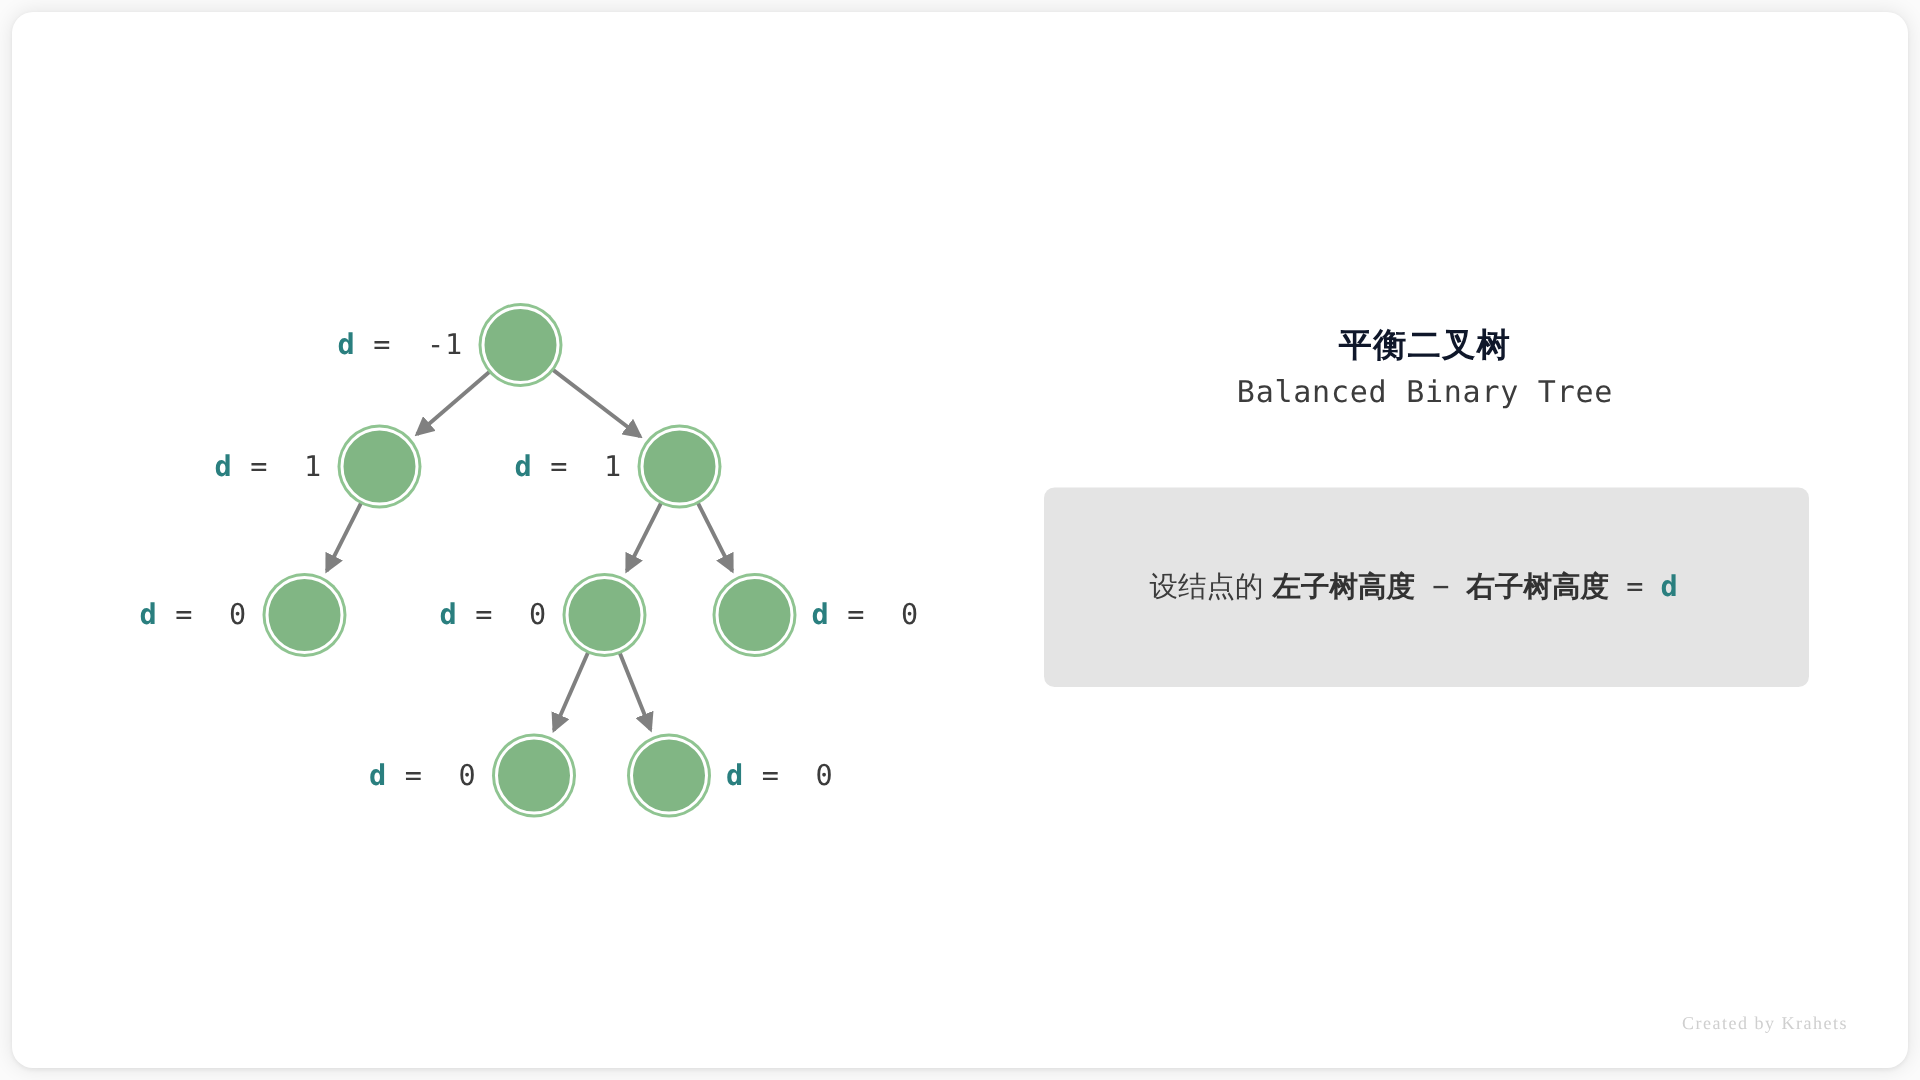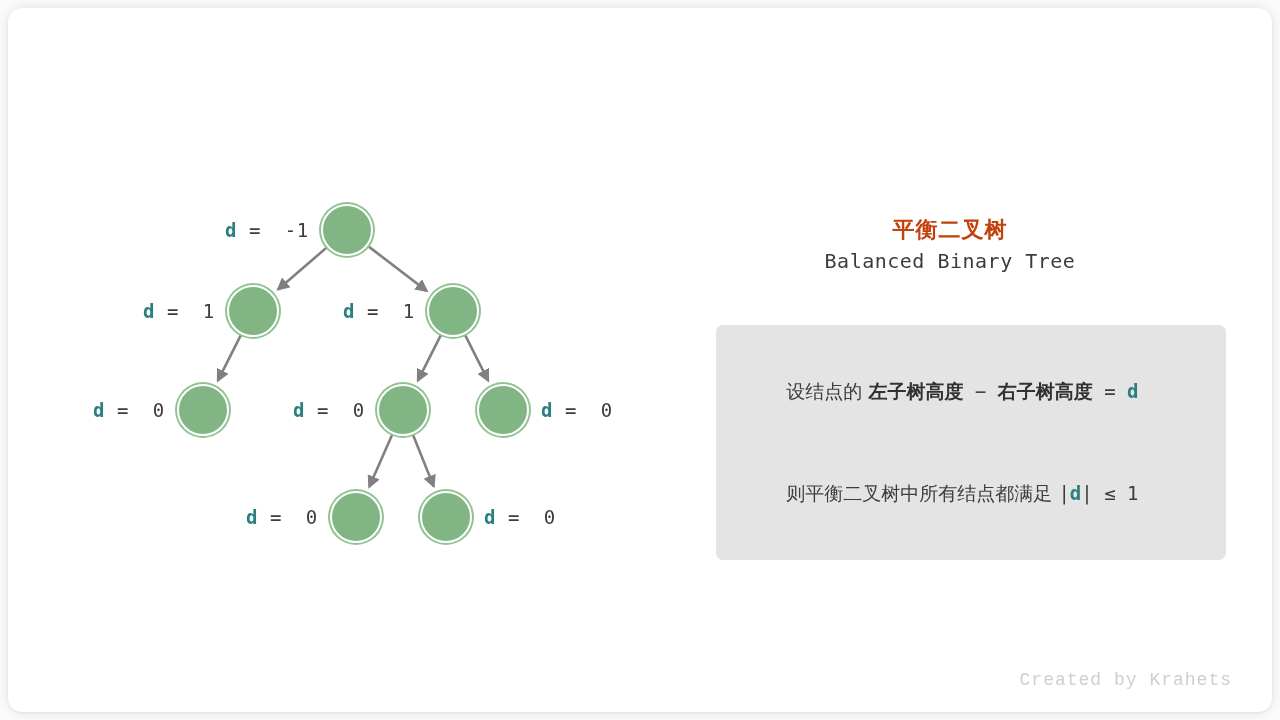--- a/index.html
+++ b/index.html
@@ -68,34 +68,34 @@
     position: absolute;
     left: 660px;
     top: 215px;
     width: 580px;
   }
   #title {
     text-align: center;
     font-family: "DejaVu Sans", sans-serif;
     font-size: 22px;
     font-weight: bold;
-    color: #c2410c;
+    color: #0f172a;
     letter-spacing: 1px;
   }
   #subtitle {
     text-align: center;
     margin-top: 4px;
     font-family: "DejaVu Sans Mono", monospace;
     font-size: 20px;
     color: #3c3c3c;
     letter-spacing: 0.5px;
   }
   #infobox {
     margin-top: 52px;
-    margin-left: 56px;
+    margin-left: 36px;
     width: 510px;
     box-sizing: border-box;
     background: #e4e4e4;
     border-radius: 7px;
     padding: 15px 22px 16px 22px;
   }
   .infoline {
     font-family: "DejaVu Sans", sans-serif;
     font-size: 19px;
     color: #3c3c3c;
@@ -103,22 +103,22 @@
     white-space: pre;
   }
   .infoline b { font-weight: bold; color: #323232; }
   .infoline .dv { color: #2a7f7f; font-weight: bold; }
   .infoline .mono { font-family: "DejaVu Sans Mono", monospace; }
 
   #credit {
     position: absolute;
     right: 48px;
     bottom: 30px;
-    font-family: Liberation Mono, monospace;
-    font-size: 18px;
+    font-family: Liberation Serif, serif;
+    font-size: 12px;
     color: #cfcfcf;
     letter-spacing: 1px;
   }
 </style>
 </head>
 <body>
 
 <div id="stage">
   <div id="card"></div>
 
@@ -162,20 +162,17 @@
   </div>
 
   <div id="panel">
     <div id="title">平衡二叉树</div>
     <div id="subtitle">Balanced Binary Tree</div>
 
     <div id="infobox">
       <div class="infoline">
         <span>设结点的 </span><b>左子树高度</b><span class="mono"> − </span><b>右子树高度</b><span class="mono"> = </span><span class="dv mono">d</span>
       </div>
-      <div class="infoline">
-        <span>则平衡二叉树中所有结点都满足 </span><span class="mono">|</span><span class="dv mono">d</span><span class="mono">|</span><span class="mono"> ≤ 1</span>
-      </div>
     </div>
   </div>
 
   <div id="credit">Created by Krahets</div>
 </div>
 
 </body></html>

